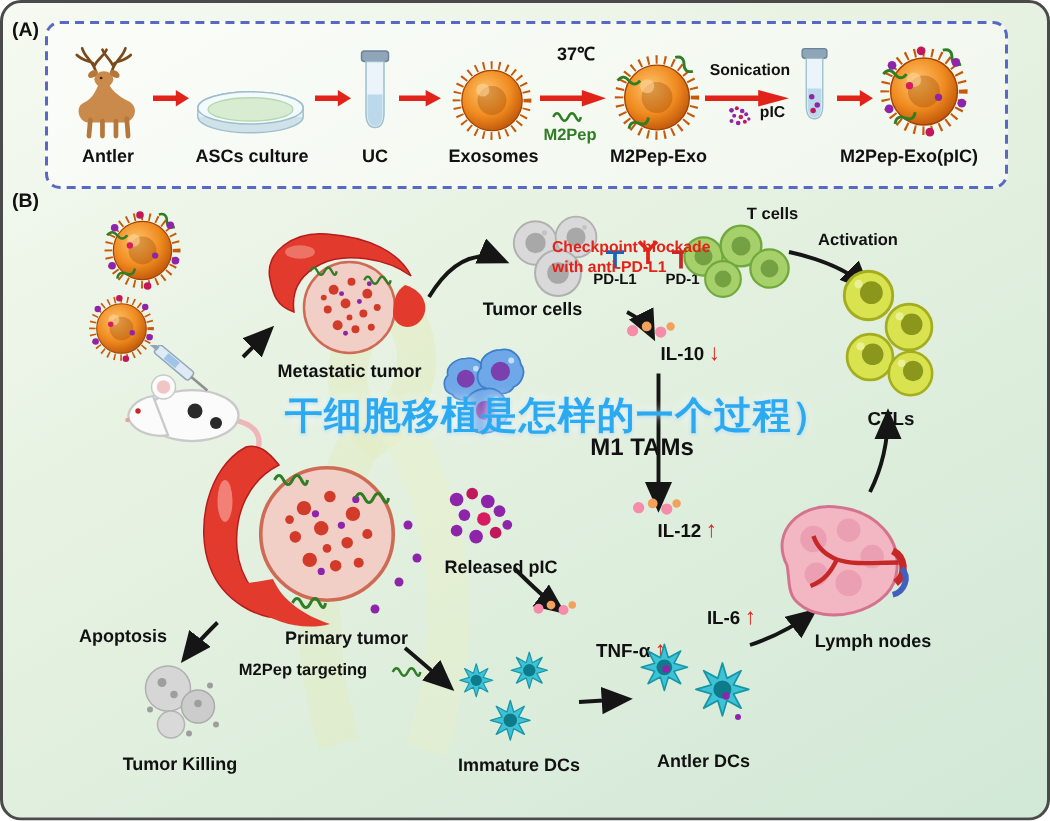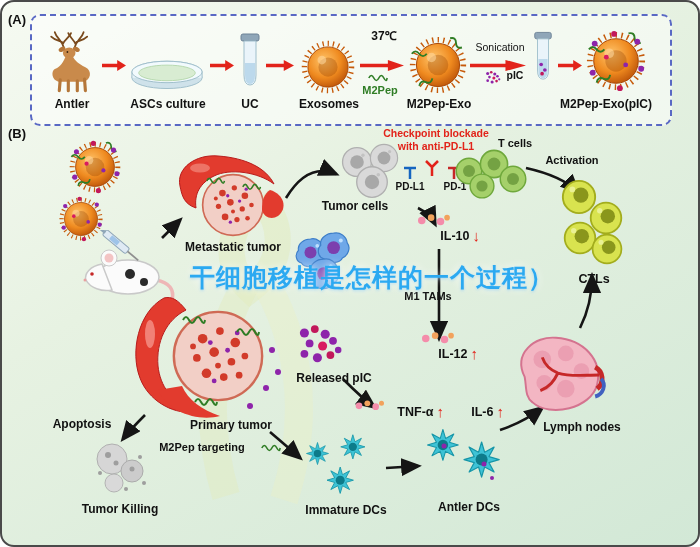--- a/index.html
+++ b/index.html
@@ -3,30 +3,30 @@
 <meta charset="utf-8">
 <style>
   html,body{margin:0;padding:0;background:#ffffff;font-family:"Liberation Sans",sans-serif;}
   #figure{position:relative;width:700px;height:547px;box-sizing:border-box;
     border:2px solid #4a4a4a;border-radius:14px;overflow:hidden;
     background:linear-gradient(150deg,#f6faf2 0%,#e7f2e2 38%,#d2e8d6 100%);}
   .abs{position:absolute;}
   .lbl{position:absolute;font-weight:bold;font-size:12px;color:#111;text-align:center;line-height:1.12;}
   .lbl.sm{font-size:10.5px;}
   .lbl.xs{font-size:10px;}
-  .lbl.plain{font-weight:normal;}
+  .lbl.plain{font-weight:bold;}
   .lbl.green{color:#2f7d25;font-size:11px;}
   .panel-a{position:absolute;left:28px;top:12px;width:638px;height:108px;
     border:2px dashed #5968c4;border-radius:10px;background:rgba(255,255,255,0.5);}
   .tag{position:absolute;font-weight:bold;font-size:13px;color:#111;}
   .cyt{position:absolute;display:flex;align-items:center;justify-content:flex-end;gap:3px;
     font-weight:bold;font-size:12.5px;color:#101010;}
   .cyt .dir{color:#e2231a;font-size:15px;line-height:1;}
   .checkpoint{position:absolute;color:#e2231a;font-weight:bold;font-size:10.5px;
-    text-align:center;line-height:1.25;}
+    text-align:left;line-height:1.25;margin-top:32px;}
   .wm{position:absolute;left:80px;top:260px;width:580px;text-align:center;z-index:30;
     color:#2ba9f1;font-weight:bold;font-size:25px;letter-spacing:1px;line-height:1.26;
     text-shadow:0 0 8px rgba(255,255,255,.95),0 1px 3px rgba(90,180,245,.55);}
   svg{display:block;}
 </style>
 </head>
 <body>
 
 <div id="figure">
 
@@ -382,39 +382,39 @@
   <div class="cyt" style="left:406px;top:226px;width:72px">
     <span>IL-10</span>
     <span class="dir">↓</span>
   </div>
 
   <svg class="abs" style="left:292px;top:228px;z-index:2" width="64" height="62" viewBox="0 0 64 62">
     <use href="#m1Cell" transform="translate(0,6) scale(0.75)"></use>
     <use href="#m1Cell" transform="translate(22,0) scale(0.8)"></use>
     <use href="#m1Cell" transform="translate(12,26) scale(0.8)"></use>
   </svg>
-  <span class="lbl" style="left:390px;top:288px;width:72px;font-size:11px">M1 TAMs</span>
+  <span class="lbl" style="left:390px;top:288px;width:72px;font-size:16px">M1 TAMs</span>
 
   <svg class="abs" style="left:418px;top:328px;z-index:2" width="34" height="15" viewBox="0 0 36 16">
       <use href="#pinkDots"></use>
     </svg>
   <div class="cyt" style="left:404px;top:344px;width:72px">
     <span>IL-12</span>
     <span class="dir">↑</span>
   </div>
 
   <svg class="abs" style="left:292px;top:320px;z-index:2" width="52" height="48" viewBox="0 0 40 36">
       <use href="#picDotsG"></use>
     </svg>
   <span class="lbl" style="left:282px;top:370px;width:100px">Released pIC</span>
 
   <svg class="abs" style="left:352px;top:396px;z-index:2" width="30" height="14" viewBox="0 0 36 16">
       <use href="#pinkDots"></use>
     </svg>
-  <div class="cyt" style="left:372px;top:402px;width:70px">
+  <div class="cyt" style="left:372px;top:424px;width:70px">
     <span>TNF-α</span>
     <span class="dir">↑</span>
   </div>
   <div class="cyt" style="left:442px;top:402px;width:60px">
     <span>IL-6</span>
     <span class="dir">↑</span>
   </div>
 
   <svg class="abs" style="left:126px;top:288px;z-index:2" width="162" height="132" viewBox="0 0 162 132">
     <path d="M36 8 C10 22 2 62 12 88 C20 110 44 124 64 122 C44 112 32 96 30 76 C28 52 38 30 58 20 C50 10 44 6 36 8 Z" fill="#e23b2e" stroke="#b71c1c" stroke-width="1"></path>

